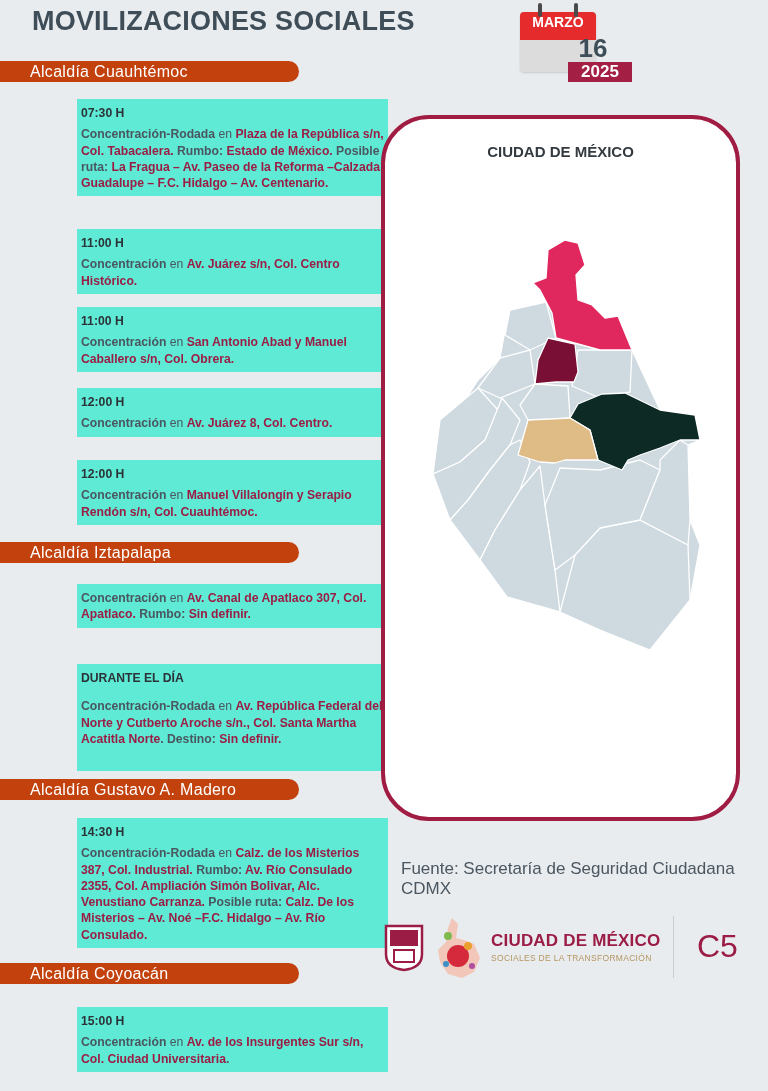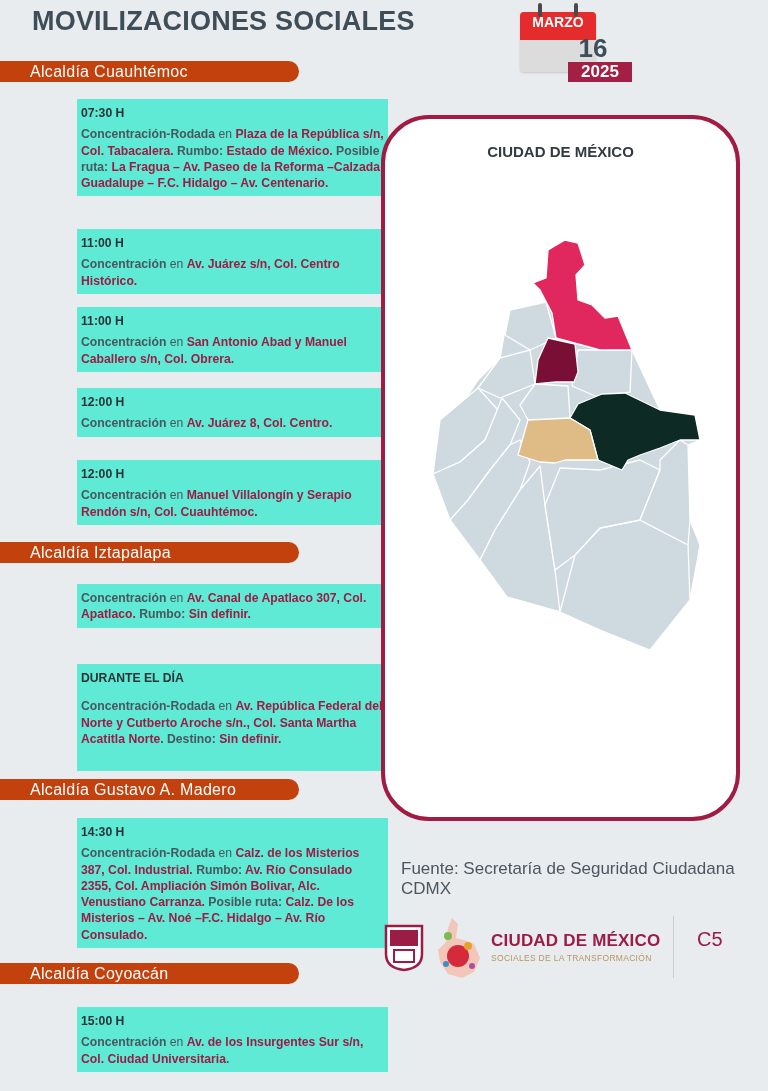--- a/index.html
+++ b/index.html
@@ -63,21 +63,21 @@
     font-weight: bold; font-size: 15px; color: #333a40;
   }
   .map-svg { position: absolute; left: 0; top: 0; }
   .source {
     position: absolute; left: 401px; top: 848px; font-size: 17px; font-weight: normal; color: #4a5660; margin-top: 11px;
   }
   .logos { position: absolute; left: 381px; top: 912px; width: 370px; height: 70px; }
   .cdmx-name { position: absolute; left: 110px; top: 19px; font-size: 17px; font-weight: bold; color: #9b1d45; letter-spacing: 0.2px; }
   .cdmx-sub { position: absolute; left: 110px; top: 41px; font-size: 8.5px; color: #b59660; letter-spacing: 0.3px; }
   .logo-div { position: absolute; left: 292px; top: 4px; width: 1px; height: 62px; background: #c9ccd0; }
-  .c5 { position: absolute; left: 316px; top: 16px; font-size: 20px; color: #9b1d45; }
+  .c5 { position: absolute; left: 316px; top: 16px; font-size: 32px; color: #9b1d45; }
 </style>
 </head>
 <body>
 
 <div class="title">MOVILIZACIONES SOCIALES</div>
 
 <div class="cal">
   <div class="cal-body"></div>
   <div class="cal-head">MARZO</div>
   <div class="cal-ring" style="left:20px"></div>

